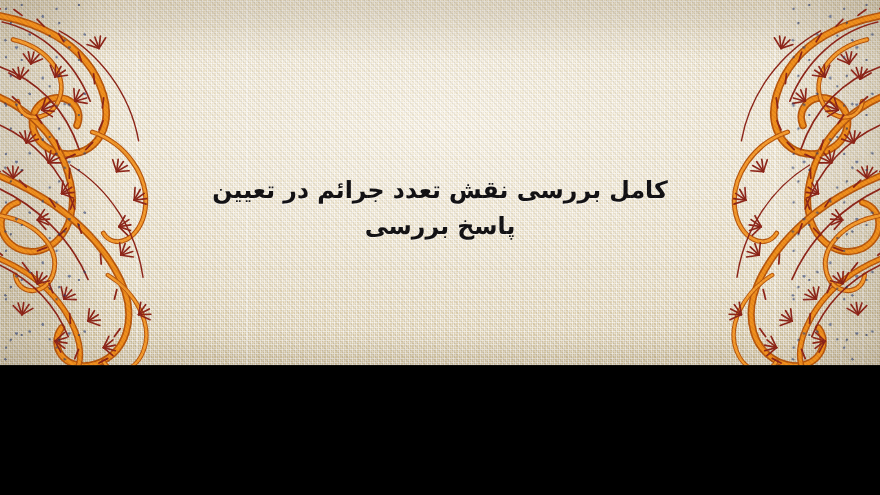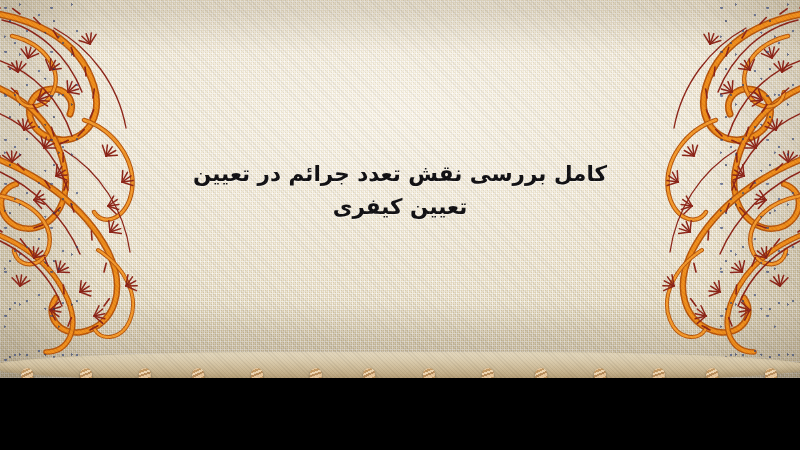--- a/index.html
+++ b/index.html
@@ -1,18 +1,18 @@
 <!DOCTYPE html>
 <html lang="fa" dir="rtl"><head>
 <meta charset="utf-8">
 <title>Termeh Title Card</title>
 <style>
   html,body{margin:0;padding:0;background:#000;}
   .stage{
-    position:relative;width:800px;height:378px;overflow:hidden;
+    position:relative;width:800px;height:332px;overflow:hidden;
     background:#000;font-family:"DejaVu Sans","Liberation Sans",sans-serif;
   }
 
   
   .fabric{
     position:absolute;left:0;top:0;width:800px;height:378px;
     background-color:#e9dfca;
     background-image:
       repeating-linear-gradient(90deg, rgba(255,255,255,.55) 0 1px, rgba(163,146,116,.22) 1px 2px, rgba(255,255,255,.30) 2px 3px, rgba(150,134,104,.14) 3px 4px),
       repeating-linear-gradient(0deg, rgba(255,255,255,.50) 0 1px, rgba(160,143,113,.20) 1px 2px, rgba(255,255,255,.26) 2px 3px, rgba(146,130,100,.13) 3px 4px),
@@ -324,21 +324,21 @@
     </svg>
   </div>
 
   <div class="speckle speckle-left"></div>
   <div class="speckle speckle-right"></div>
 
   <div class="hem"></div>
 
   <div class="title">
     <span class="line">کامل بررسی نقش تعدد جرائم در تعیین</span>
-    <span class="line">تعیین کیفری</span>
+    <span class="line">پاسخ بررسی</span>
   </div>
 
   <div class="fringe">
       <div class="tassel" style="left: 11.5714px; transform: rotate(-3deg);">
         <div class="cord"></div>
         <div class="knot"></div>
         <div class="skirt"></div>
       </div>
       <div class="tassel" style="left: 68.7143px; transform: rotate(0deg);">
         <div class="cord"></div>

